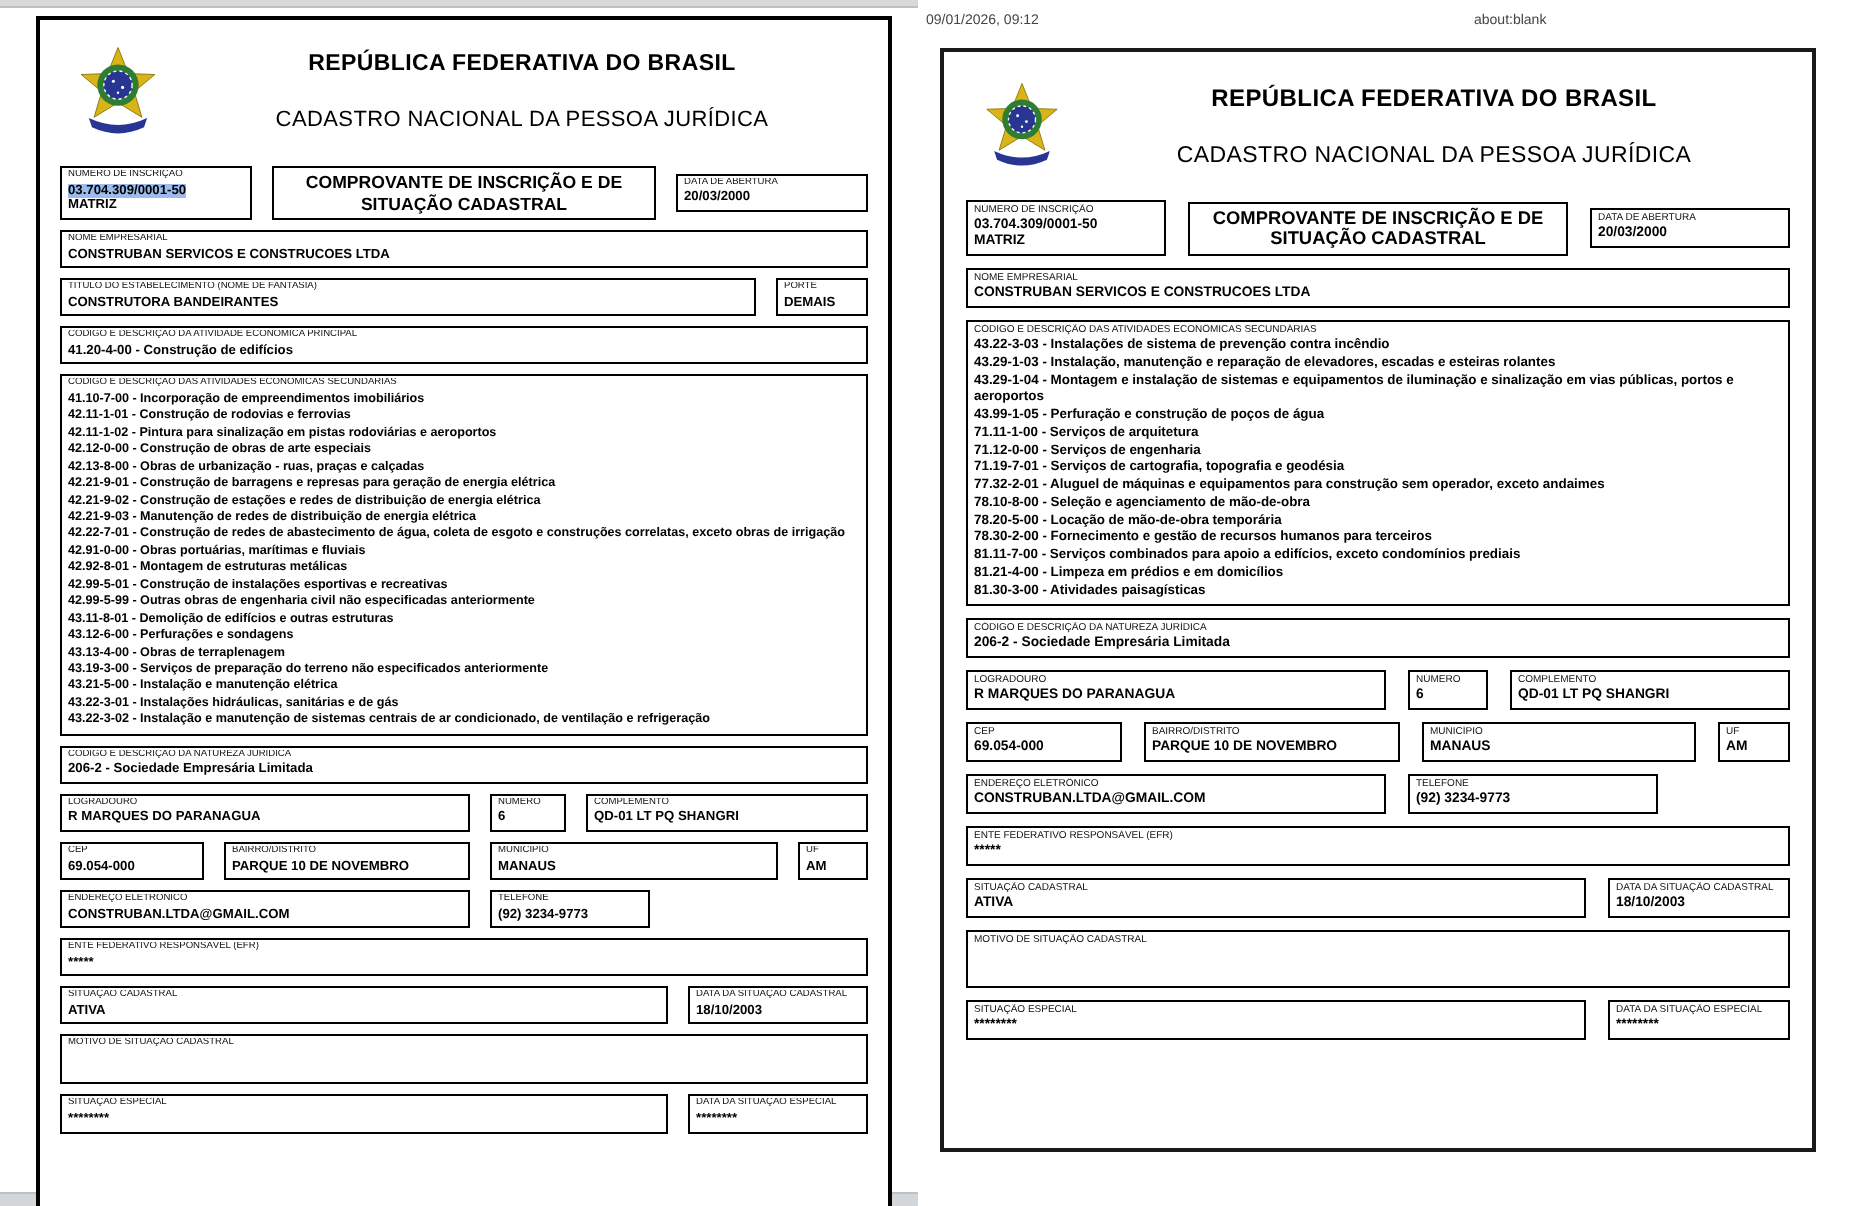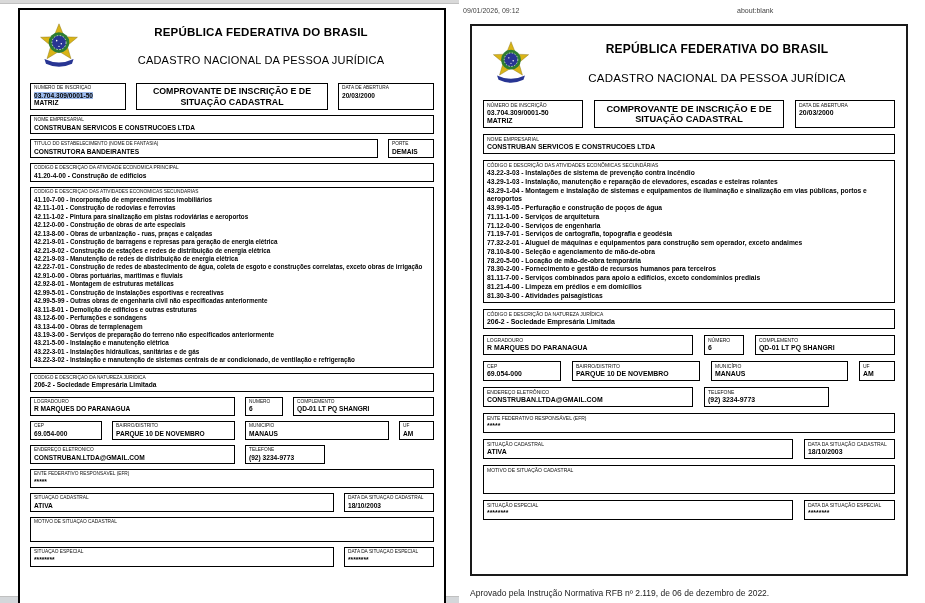--- a/index.html
+++ b/index.html
@@ -19,21 +19,21 @@
   .print-footer { position:absolute; left:470px; top:588px; font-size:8.5px; color:#222; }
 
   .dhead { display:flex; align-items:center; height:64px; margin-bottom:4px; }
   .pright .dhead { height:62px; }
   .arms { flex:0 0 auto; margin:0 6px; }
   .dtitles { flex:1; text-align:center; }
   .t1 { font-weight:bold; font-size:11.5px; margin-bottom:16px; letter-spacing:.2px; }
   .t2 { font-weight:normal; font-size:11px; letter-spacing:.2px; }
   .pright .t1 { font-size:12px; } .pright .t2 { font-size:11.5px; }
 
-  .rowg { display:flex; gap:10px; margin-top:5px; }
+  .rowg { display:flex; gap:10px; margin-top:5px;align-items:center; }
   .pright .rowg { gap:11px; margin-top:6px; }
   .grow { flex:1; }
   .fb { border:1px solid #000; padding:1px 3px 2px 3px; background:#fff; }
   .fl { font-size:4.8px; line-height:6.5px; color:#111; white-space:nowrap; overflow:hidden; }
   .fv { font-size:6.6px; font-weight:bold; line-height:7.6px; }
   .pright .fl { font-size:5px; line-height:7px; }
   .pright .fv { font-size:6.9px; line-height:8px; }
 
   .comp { display:flex; align-items:center; justify-content:center; text-align:center;
           font-weight:bold; font-size:8.8px; line-height:10.5px; padding:2px 6px; }
@@ -379,14 +379,13 @@
         <div class="fl">SITUAÇÃO ESPECIAL</div>
         <div class="fv">********</div>
       </div>
       <div class="fb grow">
         <div class="fl">DATA DA SITUAÇÃO ESPECIAL</div>
         <div class="fv">********</div>
       </div>
     </div>
   </div>
 
-  <div class="print-footer">Aprovado pela Instrução Normativa RFB nº 2.119, de 06 de dezembro de 2022.</div>
 </div>
 
 </body></html>

